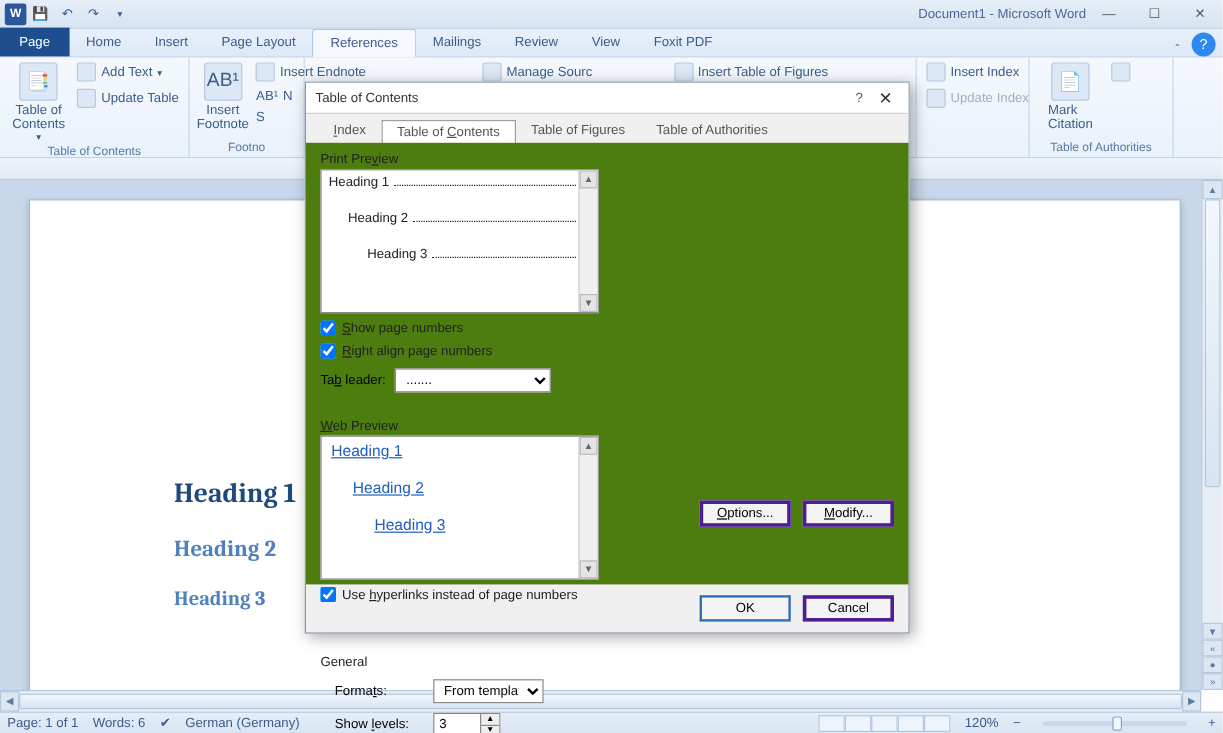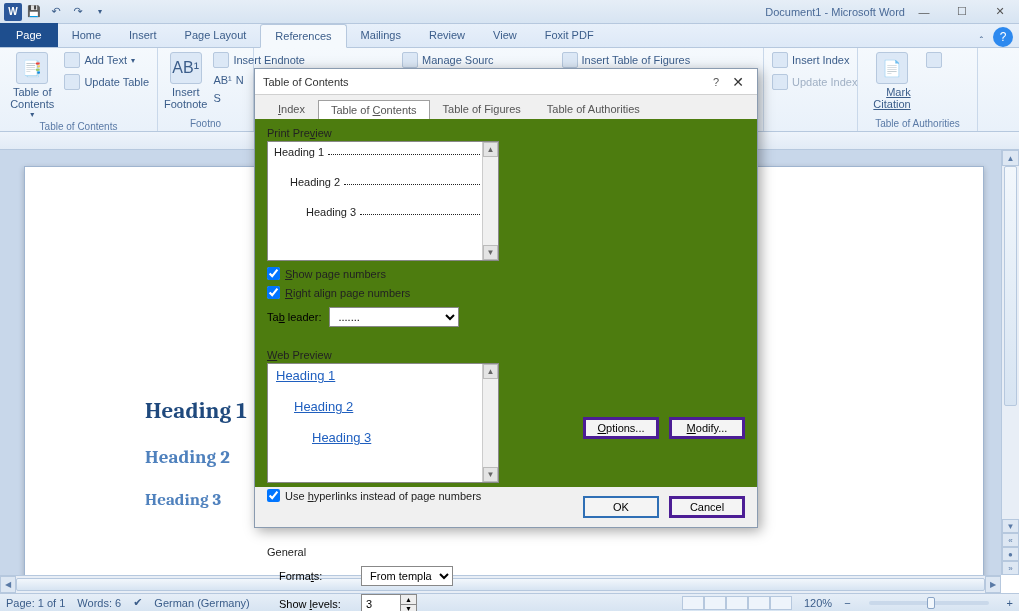--- a/index.html
+++ b/index.html
@@ -203,21 +203,21 @@
             <span>Update Index</span>
           </div>
       </div>
     </div>
     <div class="glabel">&nbsp;</div>
   </div>
   <div class="rgroup" style="width:120px;">
     <div class="grow">
       <div class="bigbtn">
         <div class="bicon">📄</div>
-        <span style="white-space:pre-line; text-align:right; line-height:1.1;text-decoration:underline;">Mark
+        <span style="white-space:pre-line; text-align:left; line-height:1.1;">Mark
 Citation</span>
       </div>
       <div class="smallstack">
         <div class="smallbtn">
             <div class="sicon"></div>
           </div>
       </div>
     </div>
     <div class="glabel">Table of Authorities</div>
   </div>

